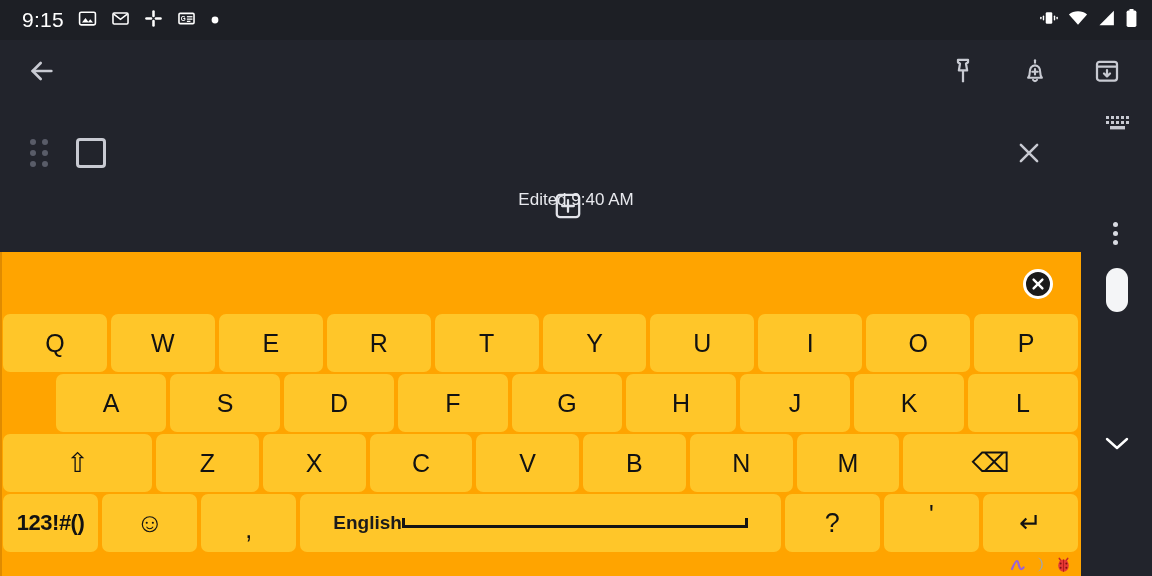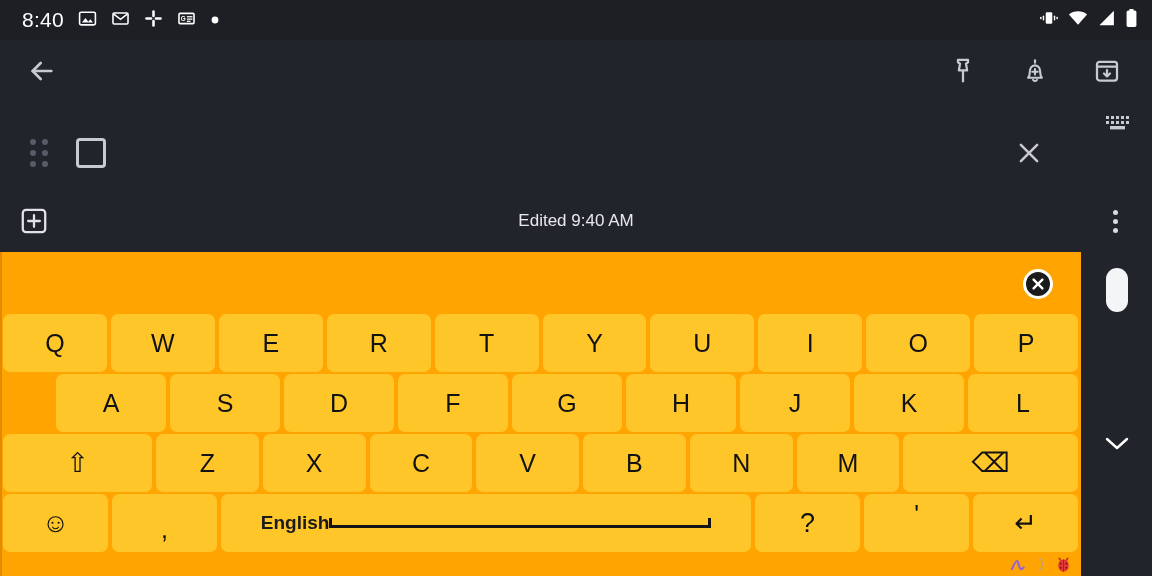--- a/index.html
+++ b/index.html
@@ -59,20 +59,21 @@
   }
   #close-x { margin-left: auto; margin-right: 92px; }
   #kb-indicator { position: absolute; right: 22px; top: 116px; }
 
   
   #edited-row {
     position: absolute; left: 0; top: 190px;
     width: 1152px; height: 62px;
     display: flex; align-items: center;
     padding: 0 34px 0 18px;
+    flex-direction: column;
   }
   #edited-text {
     position: absolute; left: 0; right: 0; text-align: center;
     color: #e8e9ee; font-size: 17px;
   }
   #kebab { margin-left: auto; display: flex; flex-direction: column; gap: 4px; align-items: center; }
   #kebab i { width: 5px; height: 5px; border-radius: 50%; background: #d9dbe2; display: block; }
 
   
   #keyboard {
@@ -154,21 +155,21 @@
     background: #e08b00;
   }
 </style>
 </head>
 <body>
 
 <div id="screen">
 
   <div id="status-bar">
     <div id="status-left">
-      <span id="status-clock">8:40</span>
+      <span id="status-clock">9:15</span>
 
       <span class="sicon">
         <svg width="19" height="19" viewBox="0 0 24 24">
             <rect x="2" y="4" width="20" height="16" rx="2" fill="none" stroke="#fff" stroke-width="2"></rect>
             <path d="M5 17l4.5-5.5L13 16l2.5-3 3.5 4z" fill="#fff"></path>
           </svg>
       </span>
 
       <span class="sicon">
         <svg width="19" height="19" viewBox="0 0 24 24">
@@ -355,20 +356,21 @@
       <div class="key">X</div>
       <div class="key">C</div>
       <div class="key">V</div>
       <div class="key">B</div>
       <div class="key">N</div>
       <div class="key">M</div>
       <div class="key wide17 glyph">⌫</div>
     </div>
 
     <div class="krow r4">
+      <div class="key sym">123!#()</div>
       <div class="key glyph">☺</div>
       <div class="key comma">,</div>
       <div class="key space">
         <span id="space-label">English</span>
         <span id="space-bracket"></span>
       </div>
       <div class="key qmark">?</div>
       <div class="key apos">'</div>
       <div class="key glyph">↵</div>
     </div>

